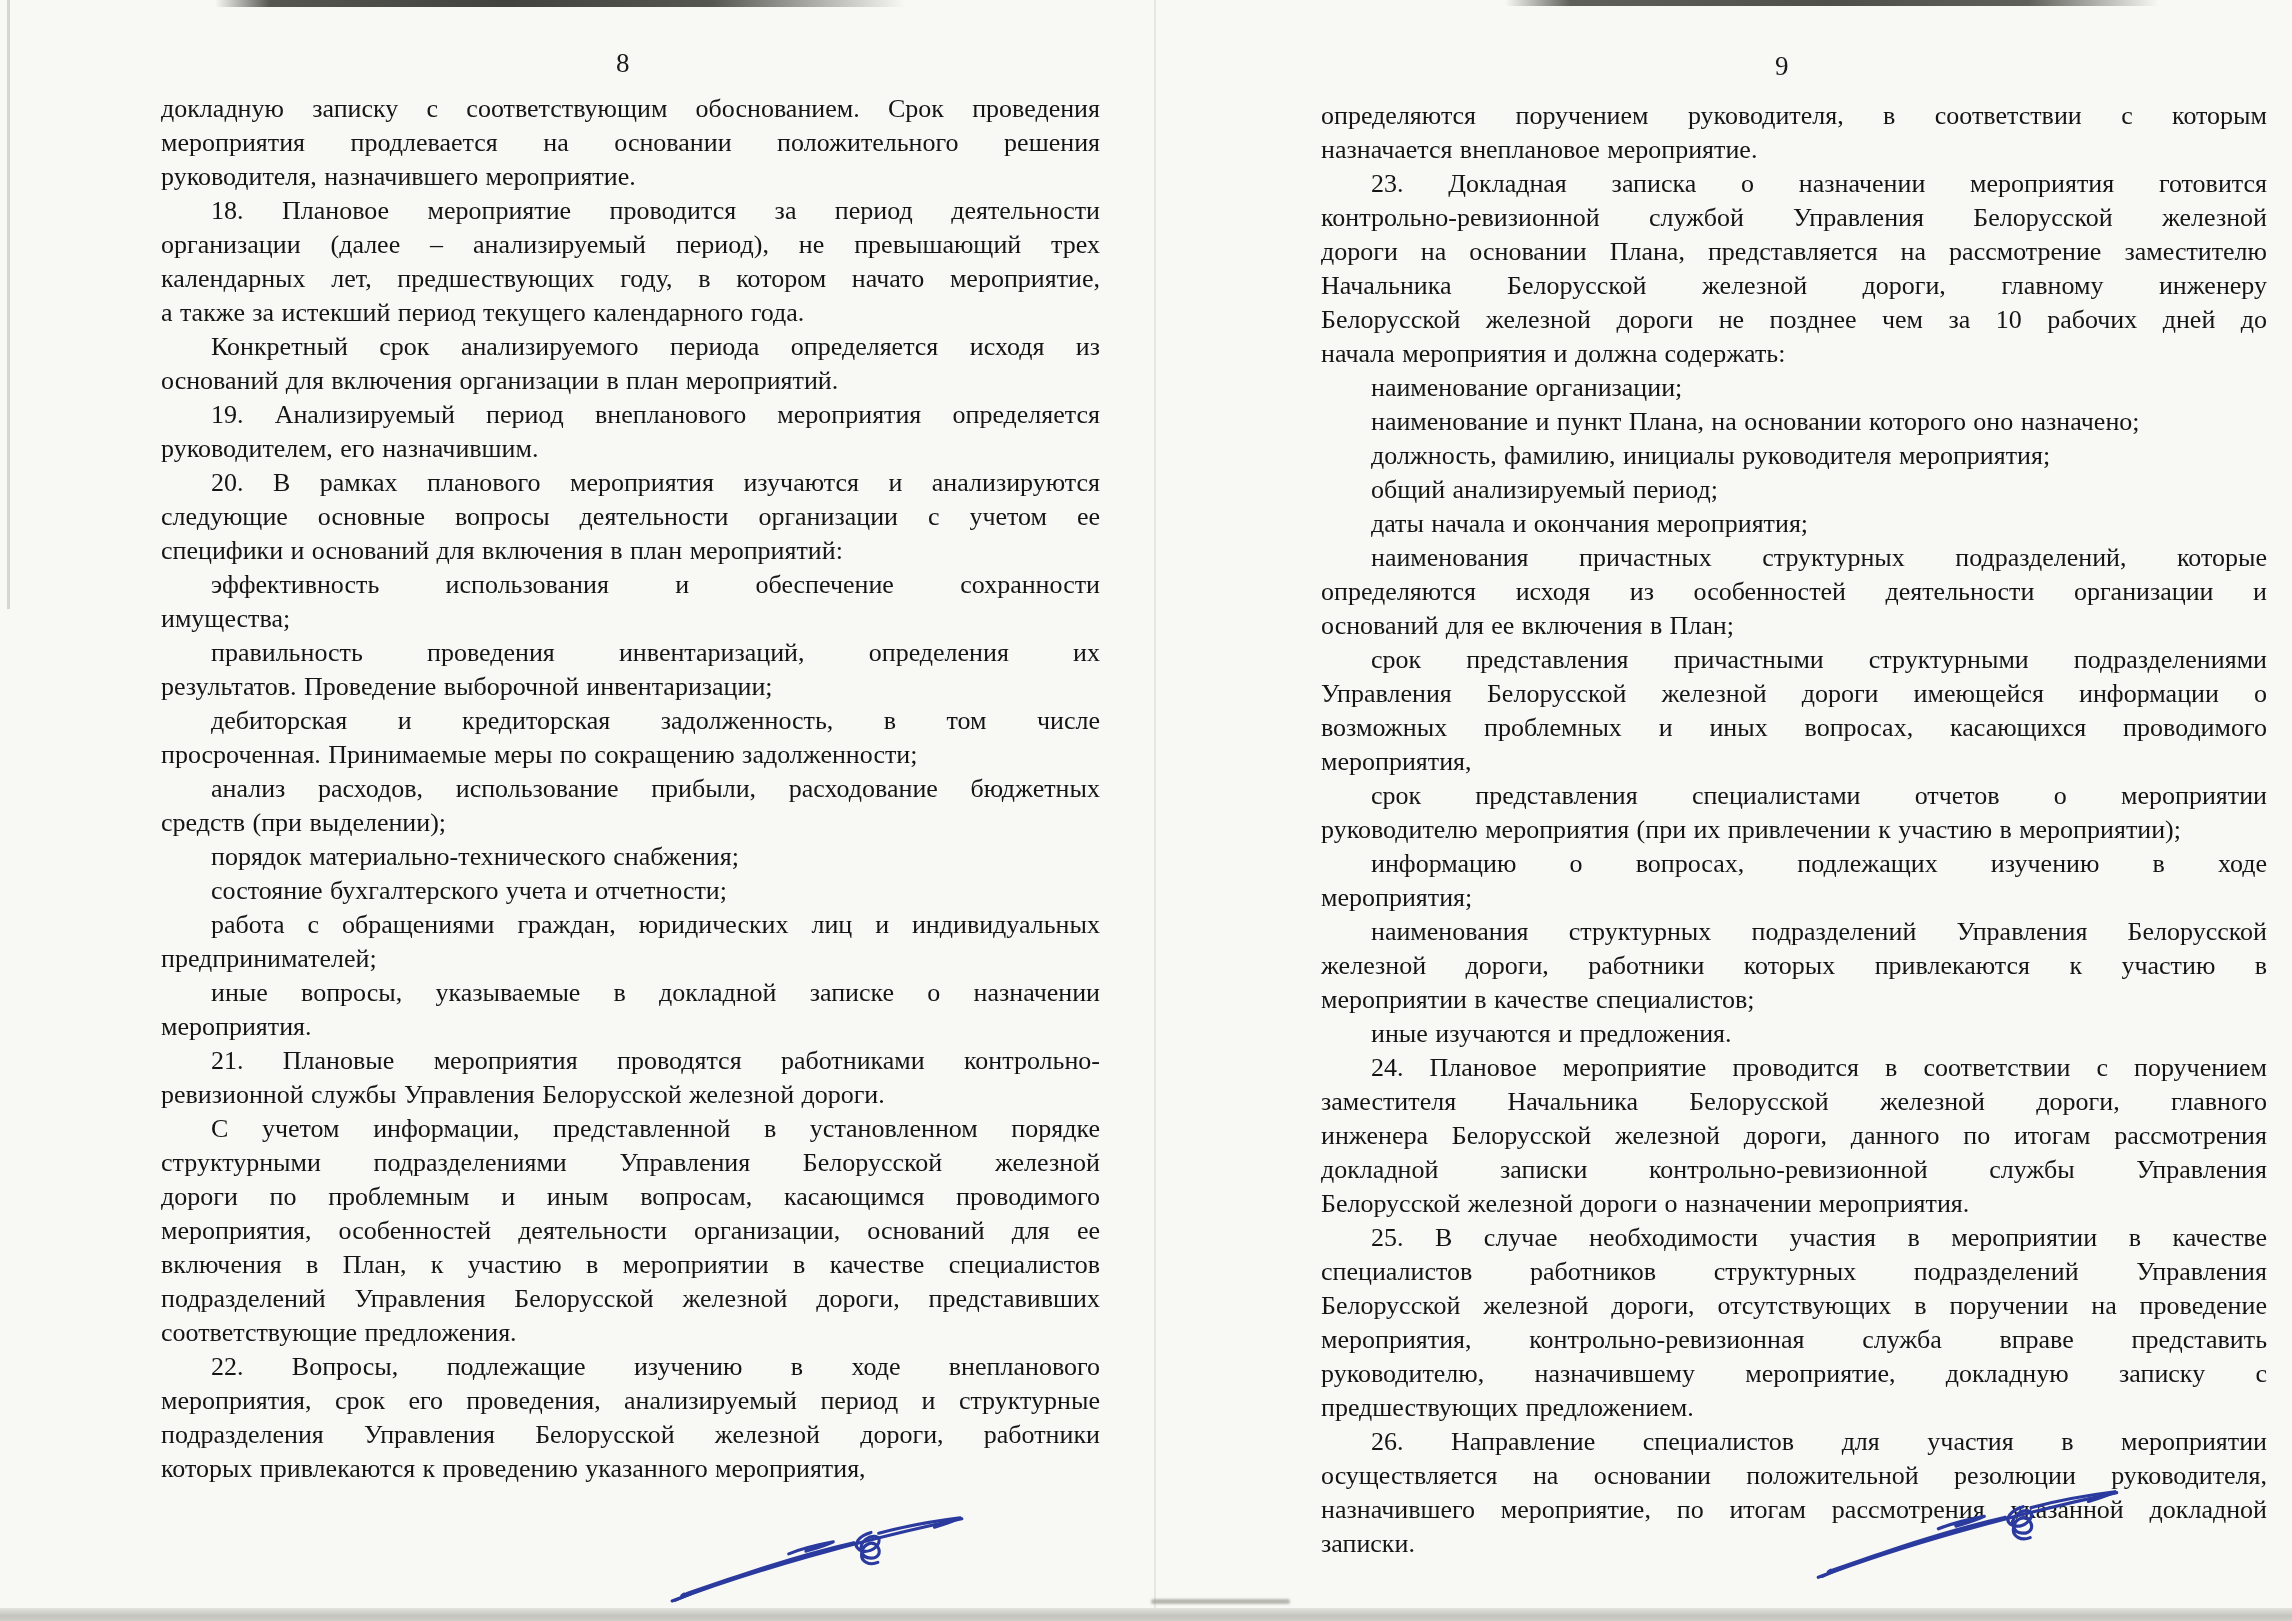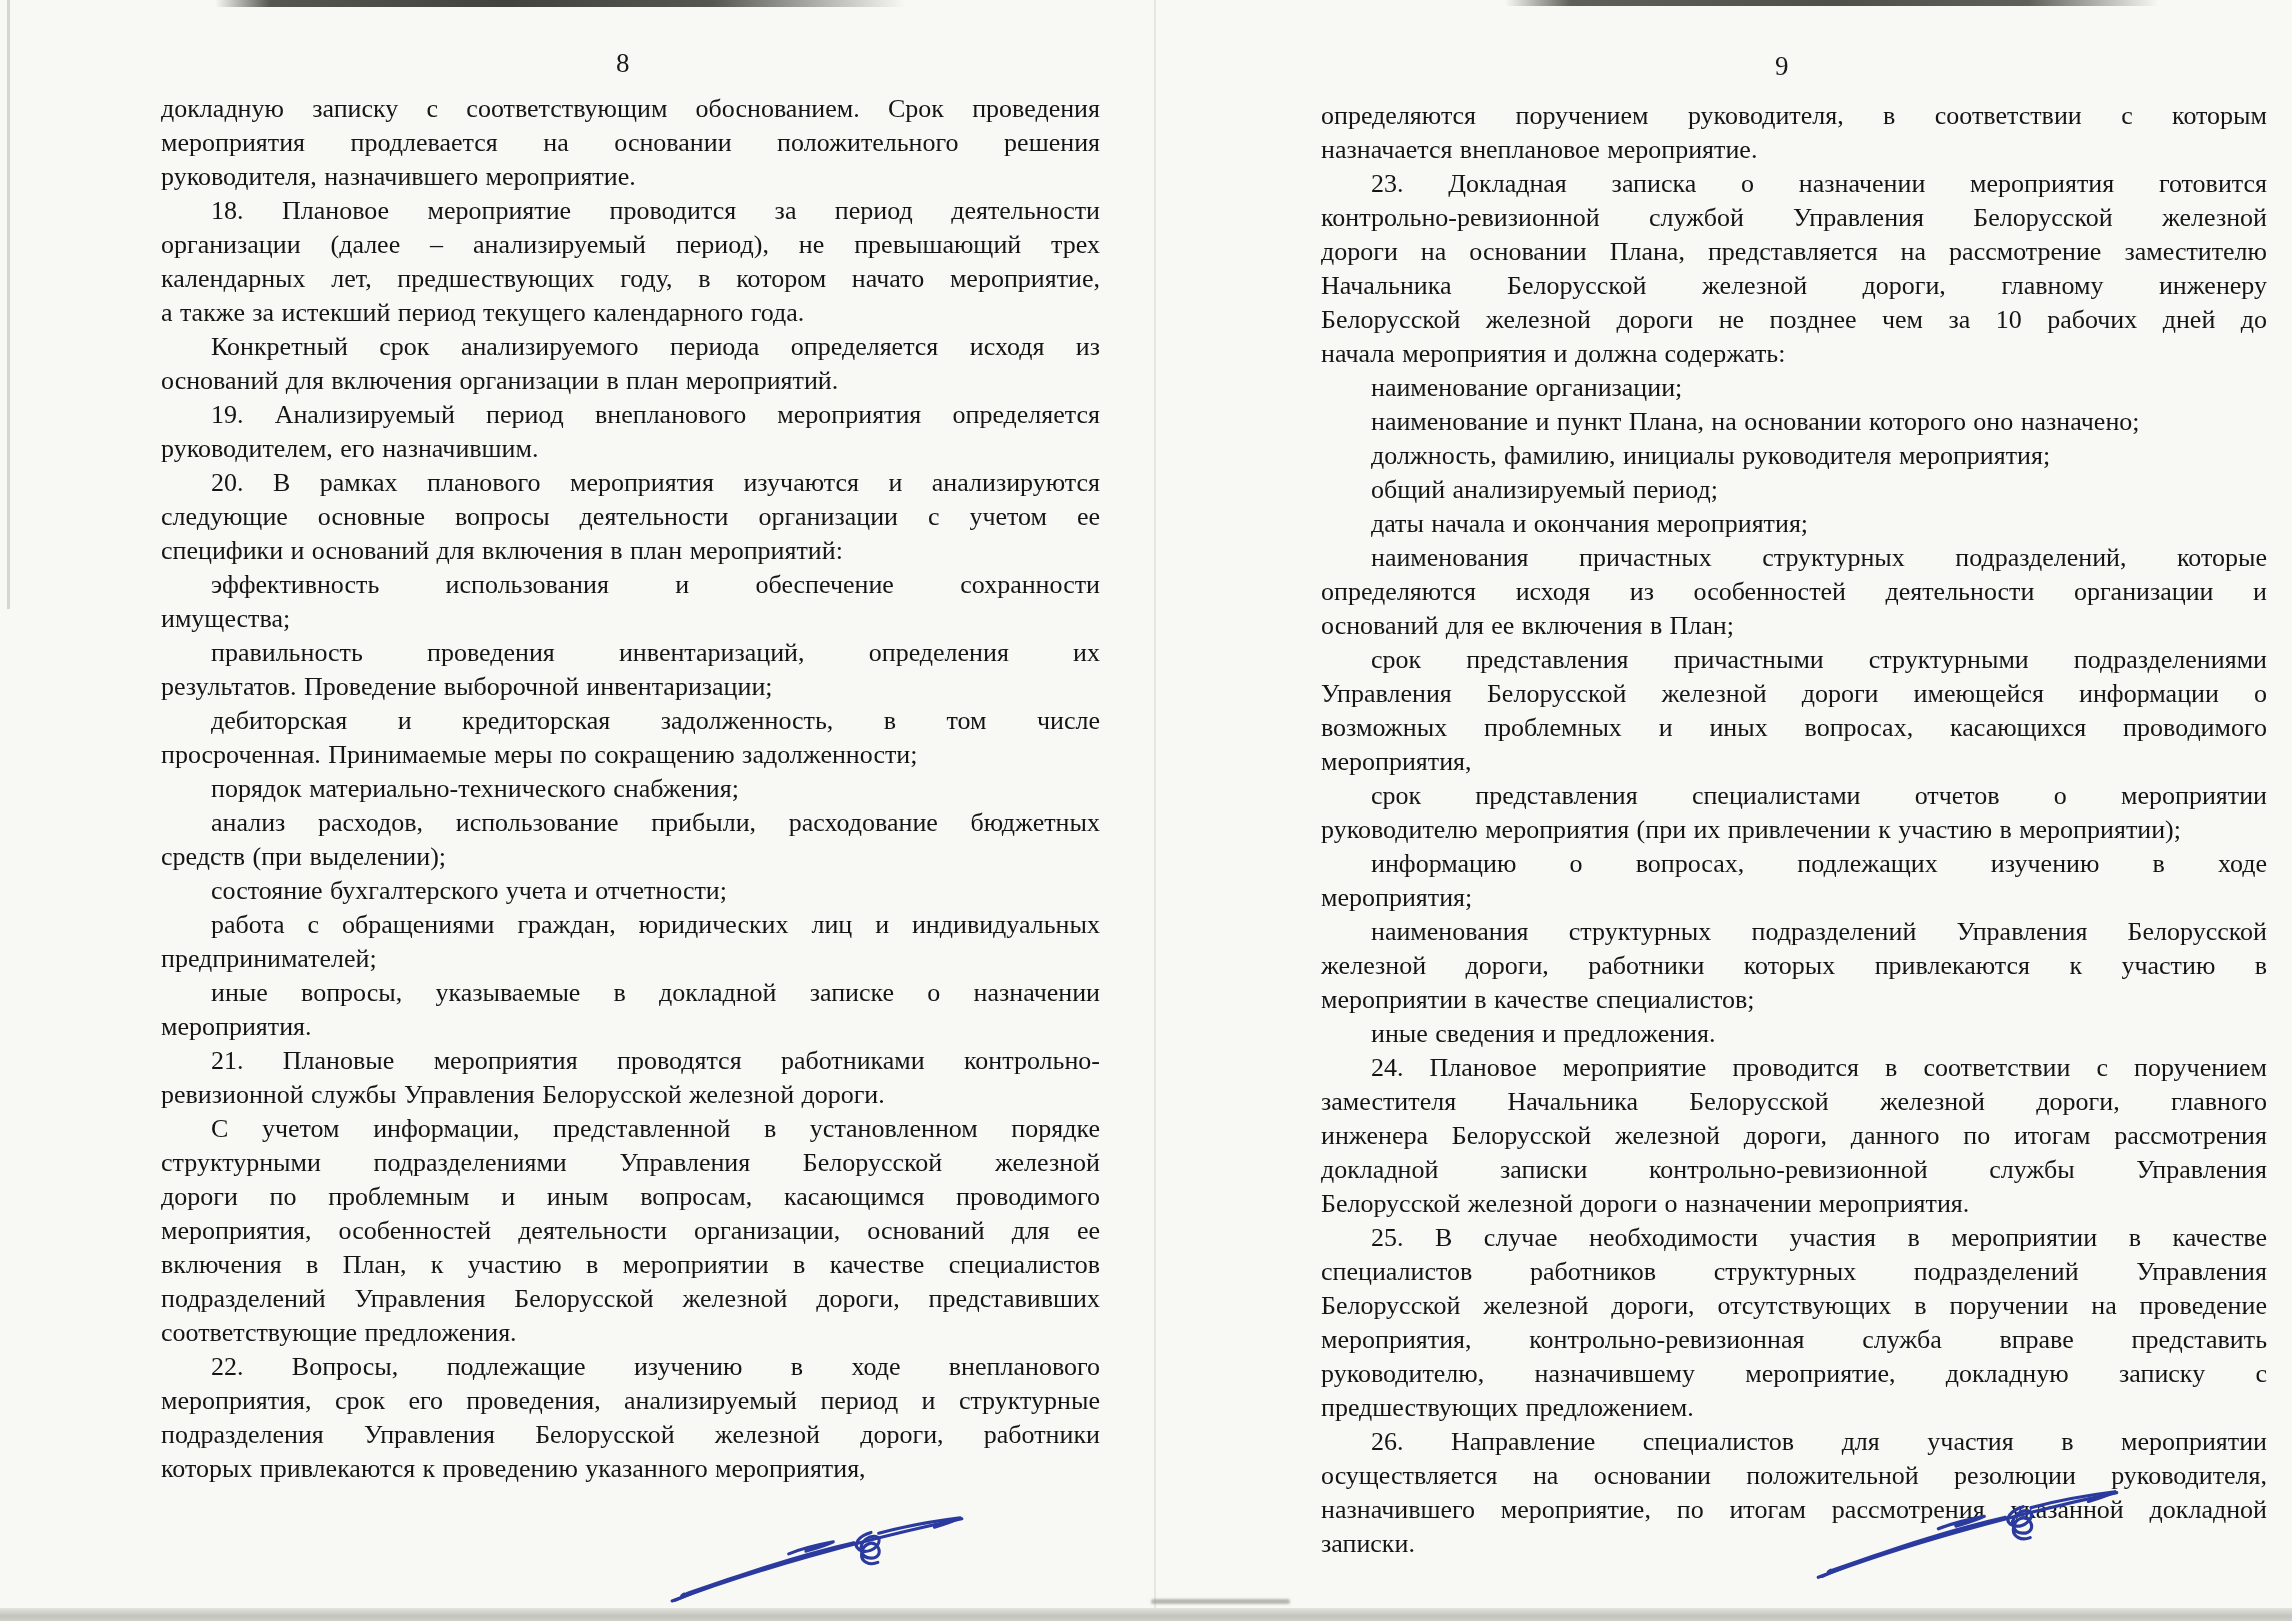--- a/index.html
+++ b/index.html
@@ -123,25 +123,25 @@
         </div>
         <div class="para">
           <div class="line ind">правильность проведения инвентаризаций, определения их</div>
           <div class="line last">результатов. Проведение выборочной инвентаризации;</div>
         </div>
         <div class="para">
           <div class="line ind">дебиторская и кредиторская задолженность, в том числе</div>
           <div class="line last">просроченная. Принимаемые меры по сокращению задолженности;</div>
         </div>
         <div class="para">
-          <div class="line last ind">порядок материально-технического снабжения;</div>
-        </div>
-        <div class="para">
           <div class="line ind">анализ расходов, использование прибыли, расходование бюджетных</div>
           <div class="line last">средств (при выделении);</div>
+        </div>
+        <div class="para">
+          <div class="line last ind">порядок материально-технического снабжения;</div>
         </div>
         <div class="para">
           <div class="line last ind">состояние бухгалтерского учета и отчетности;</div>
         </div>
         <div class="para">
           <div class="line ind">работа с обращениями граждан, юридических лиц и индивидуальных</div>
           <div class="line last">предпринимателей;</div>
         </div>
         <div class="para">
           <div class="line ind">иные вопросы, указываемые в докладной записке о назначении</div>
@@ -224,21 +224,21 @@
         <div class="para">
           <div class="line ind">информацию о вопросах, подлежащих изучению в ходе</div>
           <div class="line last">мероприятия;</div>
         </div>
         <div class="para">
           <div class="line ind">наименования структурных подразделений Управления Белорусской</div>
           <div class="line">железной дороги, работники которых привлекаются к участию в</div>
           <div class="line last">мероприятии в качестве специалистов;</div>
         </div>
         <div class="para">
-          <div class="line last ind">иные сведения и предложения.</div>
+          <div class="line last ind">иные изучаются и предложения.</div>
         </div>
         <div class="para">
           <div class="line ind">24. Плановое мероприятие проводится в соответствии с поручением</div>
           <div class="line">заместителя Начальника Белорусской железной дороги, главного</div>
           <div class="line">инженера Белорусской железной дороги, данного по итогам рассмотрения</div>
           <div class="line">докладной записки контрольно-ревизионной службы Управления</div>
           <div class="line last">Белорусской железной дороги о назначении мероприятия.</div>
         </div>
         <div class="para">
           <div class="line ind">25. В случае необходимости участия в мероприятии в качестве</div>

